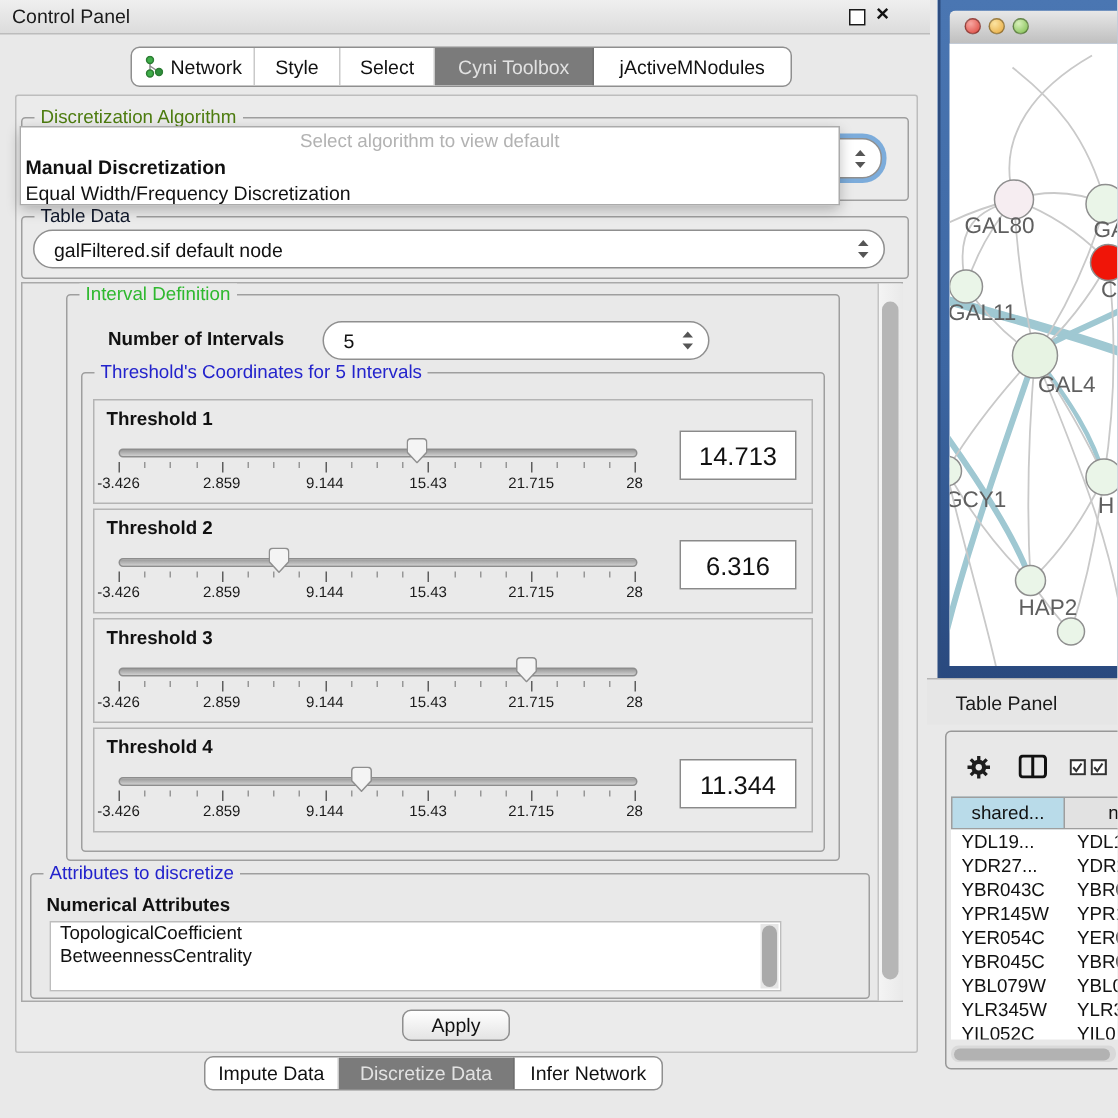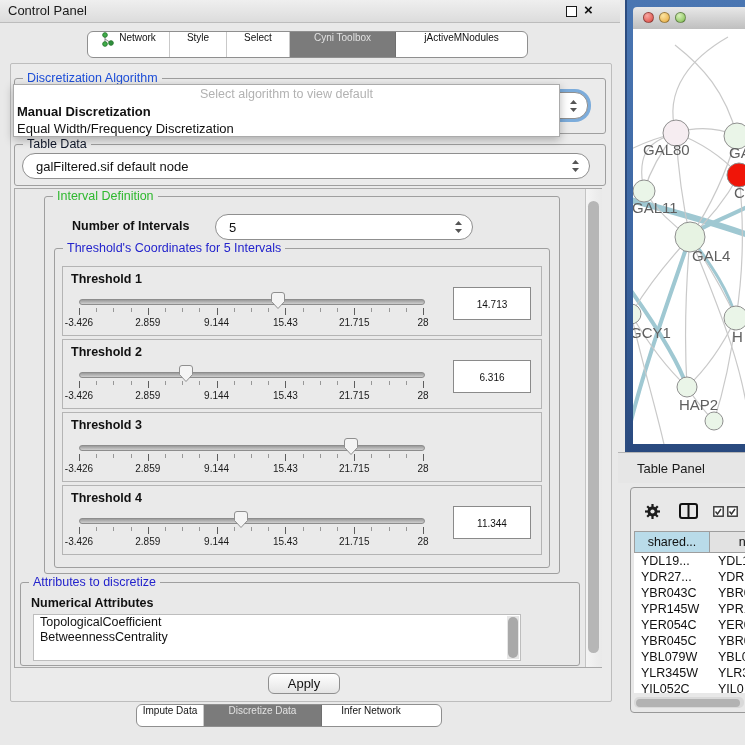--- a/index.html
+++ b/index.html
@@ -11,40 +11,40 @@
     background:linear-gradient(#efefef,#dcdcdc);border-bottom:1px solid #bcbcbc}
   .cp-title{position:absolute;left:8px;top:3px;font-size:13px;color:#1a1a1a}
   .float-icon{position:absolute;left:566px;top:6px;width:9px;height:9px;border:1.5px solid #1a1a1a;background:#fff}
   .close-icon{position:absolute;left:584px;top:1px;font-size:15px;font-weight:bold;color:#111;cursor:default}
 
   
   .tabbar{position:absolute;display:flex;border:1px solid #8f8f8f;border-radius:6px;
     background:#fff;overflow:hidden}
   #top-tabbar{left:87px;top:31px;width:439px;height:25px}
   #bottom-tabbar{left:136px;top:704px;width:304px;height:21px}
-  .tab{display:flex;justify-content:center;gap:5px;font-size:10px;
+  .tab{display:flex;align-items:center;justify-content:center;gap:5px;font-size:13px;
     color:#111;border-right:1px solid #c9c9c9;box-sizing:border-box;height:100%}
   .tab:last-child{border-right:none}
   .tab.selected{background:#7b7b7b;color:#e2e2e2;border-color:#6f6f6f}
   #top-tabbar .tab:nth-child(1){width:82px}
   #top-tabbar .tab:nth-child(2){width:57px}
   #top-tabbar .tab:nth-child(3){width:63px}
   #top-tabbar .tab:nth-child(4){width:106px}
   #top-tabbar .tab:nth-child(5){width:131px}
-  #bottom-tabbar .tab:nth-child(1){width:67px}
+  #bottom-tabbar .tab:nth-child(1){width:89px}
   #bottom-tabbar .tab:nth-child(2){width:118px}
   #bottom-tabbar .tab:nth-child(3){width:98px}
 
   
   .outer-panel{position:absolute;left:10px;top:63px;width:600px;height:637px;
     background:#ebebeb;border:1px solid #bdbdbd;border-radius:2px}
   .grp{position:absolute;border:1px solid #9f9f9f;border-radius:3px;box-sizing:border-box}
   .grp-title{position:absolute;top:-8px;left:8px;padding:0 4px;font-size:12.5px;line-height:14px;white-space:nowrap}
   .bg-outer{background:#ebebeb}.bg-scroll{background:#e9e9e9}
-  .t-green{color:#2eb82e}.t-blue{color:#2323cc}.t-dim{color:#1d4ed8}.t-dark{color:#0f172a}
+  .t-green{color:#2eb82e}.t-blue{color:#2323cc}.t-dim{color:#4d7c0f}.t-dark{color:#0f172a}
   #grp-algo{left:14px;top:78px;width:592px;height:56px}
   #grp-tabledata{left:14px;top:144px;width:592px;height:42px}
   #scroll-box{position:absolute;left:14px;top:188px;width:588px;height:480px;
     background:#e9e9e9;border:1px solid #a9a9a9;box-sizing:border-box}
   #grp-interval{left:44px;top:196px;width:516px;height:378px}
   #grp-thresh{left:54px;top:248px;width:496px;height:320px}
   #grp-attrs{left:20px;top:582px;width:560px;height:84px}
 
   
   .combo{position:absolute;background:#fff;border:1px solid #8f8f8f;border-radius:13px;
@@ -73,21 +73,21 @@
   .slider{position:absolute;left:16px;top:28px;width:344px;height:38px}
   .sl-track{position:absolute;left:0;top:4px;width:344px;height:4px;border:1px solid #8d8d8d;
     border-radius:3px;background:linear-gradient(#9a9a9a,#cfcfcf)}
   .sl-thumb{position:absolute;top:-3px;margin-left:-7px;width:14px;height:17px}
   .sl-ticks{position:absolute;left:0;top:13px;width:344px;height:8px}
   .tick{position:absolute;top:0;width:1px;height:4px;background:#979797}
   .tick.major{height:7px;background:#5e5e5e}
   .sl-scale{position:absolute;left:0;top:22px;width:344px;height:12px}
   .sc-lab{position:absolute;transform:translateX(-50%);font-size:10px;font-weight:normal;white-space:nowrap;color:#1a1a1a}
   .th-val{position:absolute;right:10px;top:20px;width:78px;height:33px;background:#fff;
-    border:1px solid #8a8a8a;font-size:10px;text-align:center;line-height:33px;box-sizing:border-box}
+    border:1px solid #8a8a8a;font-size:17px;text-align:center;line-height:33px;box-sizing:border-box}
 
   
   #lbl-numattrs{position:absolute;left:10px;top:13px;font-size:12.5px;font-weight:bold}
   .attr-list{position:absolute;left:12px;top:31px;width:488px;height:47px;background:#fff;
     border:1px solid #bdbdbd;overflow:hidden;box-sizing:border-box}
   .attr-item{height:15px;line-height:15.5px;padding-left:6px;font-size:12.5px;white-space:nowrap}
   .attr-sb{position:absolute;right:1px;top:1px;width:12px;height:43px;background:#e6e6e6}
   .attr-sb-thumb{position:absolute;left:1px;top:1px;width:10px;height:41px;background:#a9a9a9;border-radius:5px}
 
   

